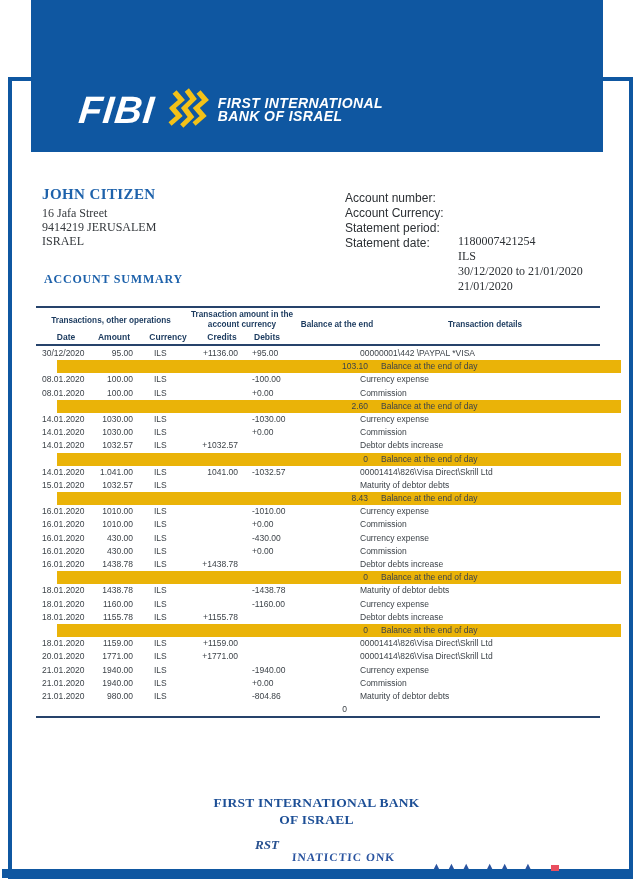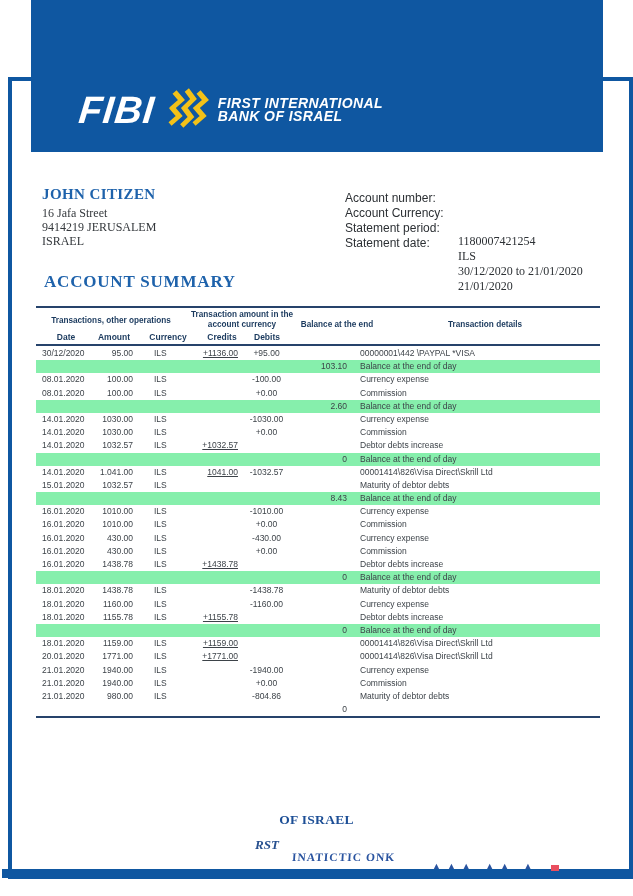--- a/index.html
+++ b/index.html
@@ -26,38 +26,38 @@
   .holder-name{position:absolute;left:42px;top:186px;font-family:"Liberation Serif",serif;
                font-weight:bold;font-size:15px;color:#1e62ab;letter-spacing:.4px;}
   .addr{position:absolute;left:42px;font-family:"Liberation Serif",serif;
         font-size:12px;color:#34383c;}
   .info-label{position:absolute;left:345px;font-family:Liberation Sans, sans-serif;
               font-size:12px;color:#2c3034;}
   .info-value{position:absolute;left:458px;font-family:"Liberation Serif",serif;
               font-size:12px;color:#2c3034;margin-top:43px;}
 
   .summary-title{position:absolute;left:44px;top:272px;font-family:"Liberation Serif",serif;
-                 font-weight:bold;font-size:17px;color:#1e62ab;letter-spacing:.8px;}
+                 font-weight:bold;font-size:12px;color:#1e62ab;letter-spacing:.8px;}
 
   
   .tline{position:absolute;left:36px;width:564px;background:#26436b;z-index:3;}
   .ghead{position:absolute;font-size:8.2px;font-weight:bold;color:#1b3a5e;
          text-align:center;line-height:9.5px;z-index:3;}
   .shead{position:absolute;top:332px;width:50px;font-size:8.5px;font-weight:bold;
          color:#1b3a5e;text-align:center;z-index:3;}
   #rows{position:absolute;left:36px;top:347px;width:564px;z-index:2;}
   .trow{position:relative;width:564px;height:13.2px;}
-  .trow.shaded{background:#86efac;}
+  .trow.shaded{background:#eab308;margin-left:21px;}
   .cell{position:absolute;top:0;height:13.2px;line-height:13.2px;font-size:8.5px;
         color:#3d4349;white-space:nowrap;}
   .c-date{left:6px;width:55px;text-align:left;}
   .c-amount{left:42px;width:55px;text-align:right;}
   .c-currency{left:118px;width:34px;text-align:left;}
-  .c-credit{left:148px;width:54px;text-align:right;text-decoration:underline;}
-  .c-debit{left:208px;width:45px;text-align:center;}
+  .c-credit{left:148px;width:54px;text-align:right;}
+  .c-debit{left:216px;width:45px;text-align:left;}
   .c-balance{left:258px;width:53px;text-align:right;}
   .c-details{left:324px;width:238px;text-align:left;}
 
   
   .foot-bank{position:absolute;left:0;width:633px;text-align:center;
              font-family:"Liberation Serif",serif;font-weight:bold;font-size:13.5px;
              color:#1d4f96;letter-spacing:.3px;}
   .foot-rst{position:absolute;left:255px;top:837px;font-family:"Liberation Serif",serif;
             font-weight:bold;font-style:italic;font-size:13px;color:#27508f;z-index:4;}
   .foot-phone{position:absolute;left:281px;top:887px;font-size:10px;color:#3c4f70;z-index:4;margin-top:20px;}
@@ -372,20 +372,21 @@
         <span class="cell c-amount"></span>
         <span class="cell c-currency"></span>
         <span class="cell c-credit"></span>
         <span class="cell c-debit"></span>
         <span class="cell c-balance">0</span>
         <span class="cell c-details"></span>
       </div>
     </div>
   <div class="tline" style="top:716px;height:2px"></div>
 
+  <div class="foot-bank" style="top:795px">FIRST INTERNATIONAL BANK</div>
   <div class="foot-bank" style="top:812px">OF ISRAEL</div>
   <div class="foot-rst">RST</div>
   <div class="foot-phone">03-5130031</div>
   <div class="foot-g1">INATICTIC ONK</div>
   <div class="foot-g2">RRARAER RAWAEL</div>
   <div class="foot-tops">▲▲▲ ▲▲ ▲</div>
   <div class="pink-mark"></div>
 
 </div>
 

